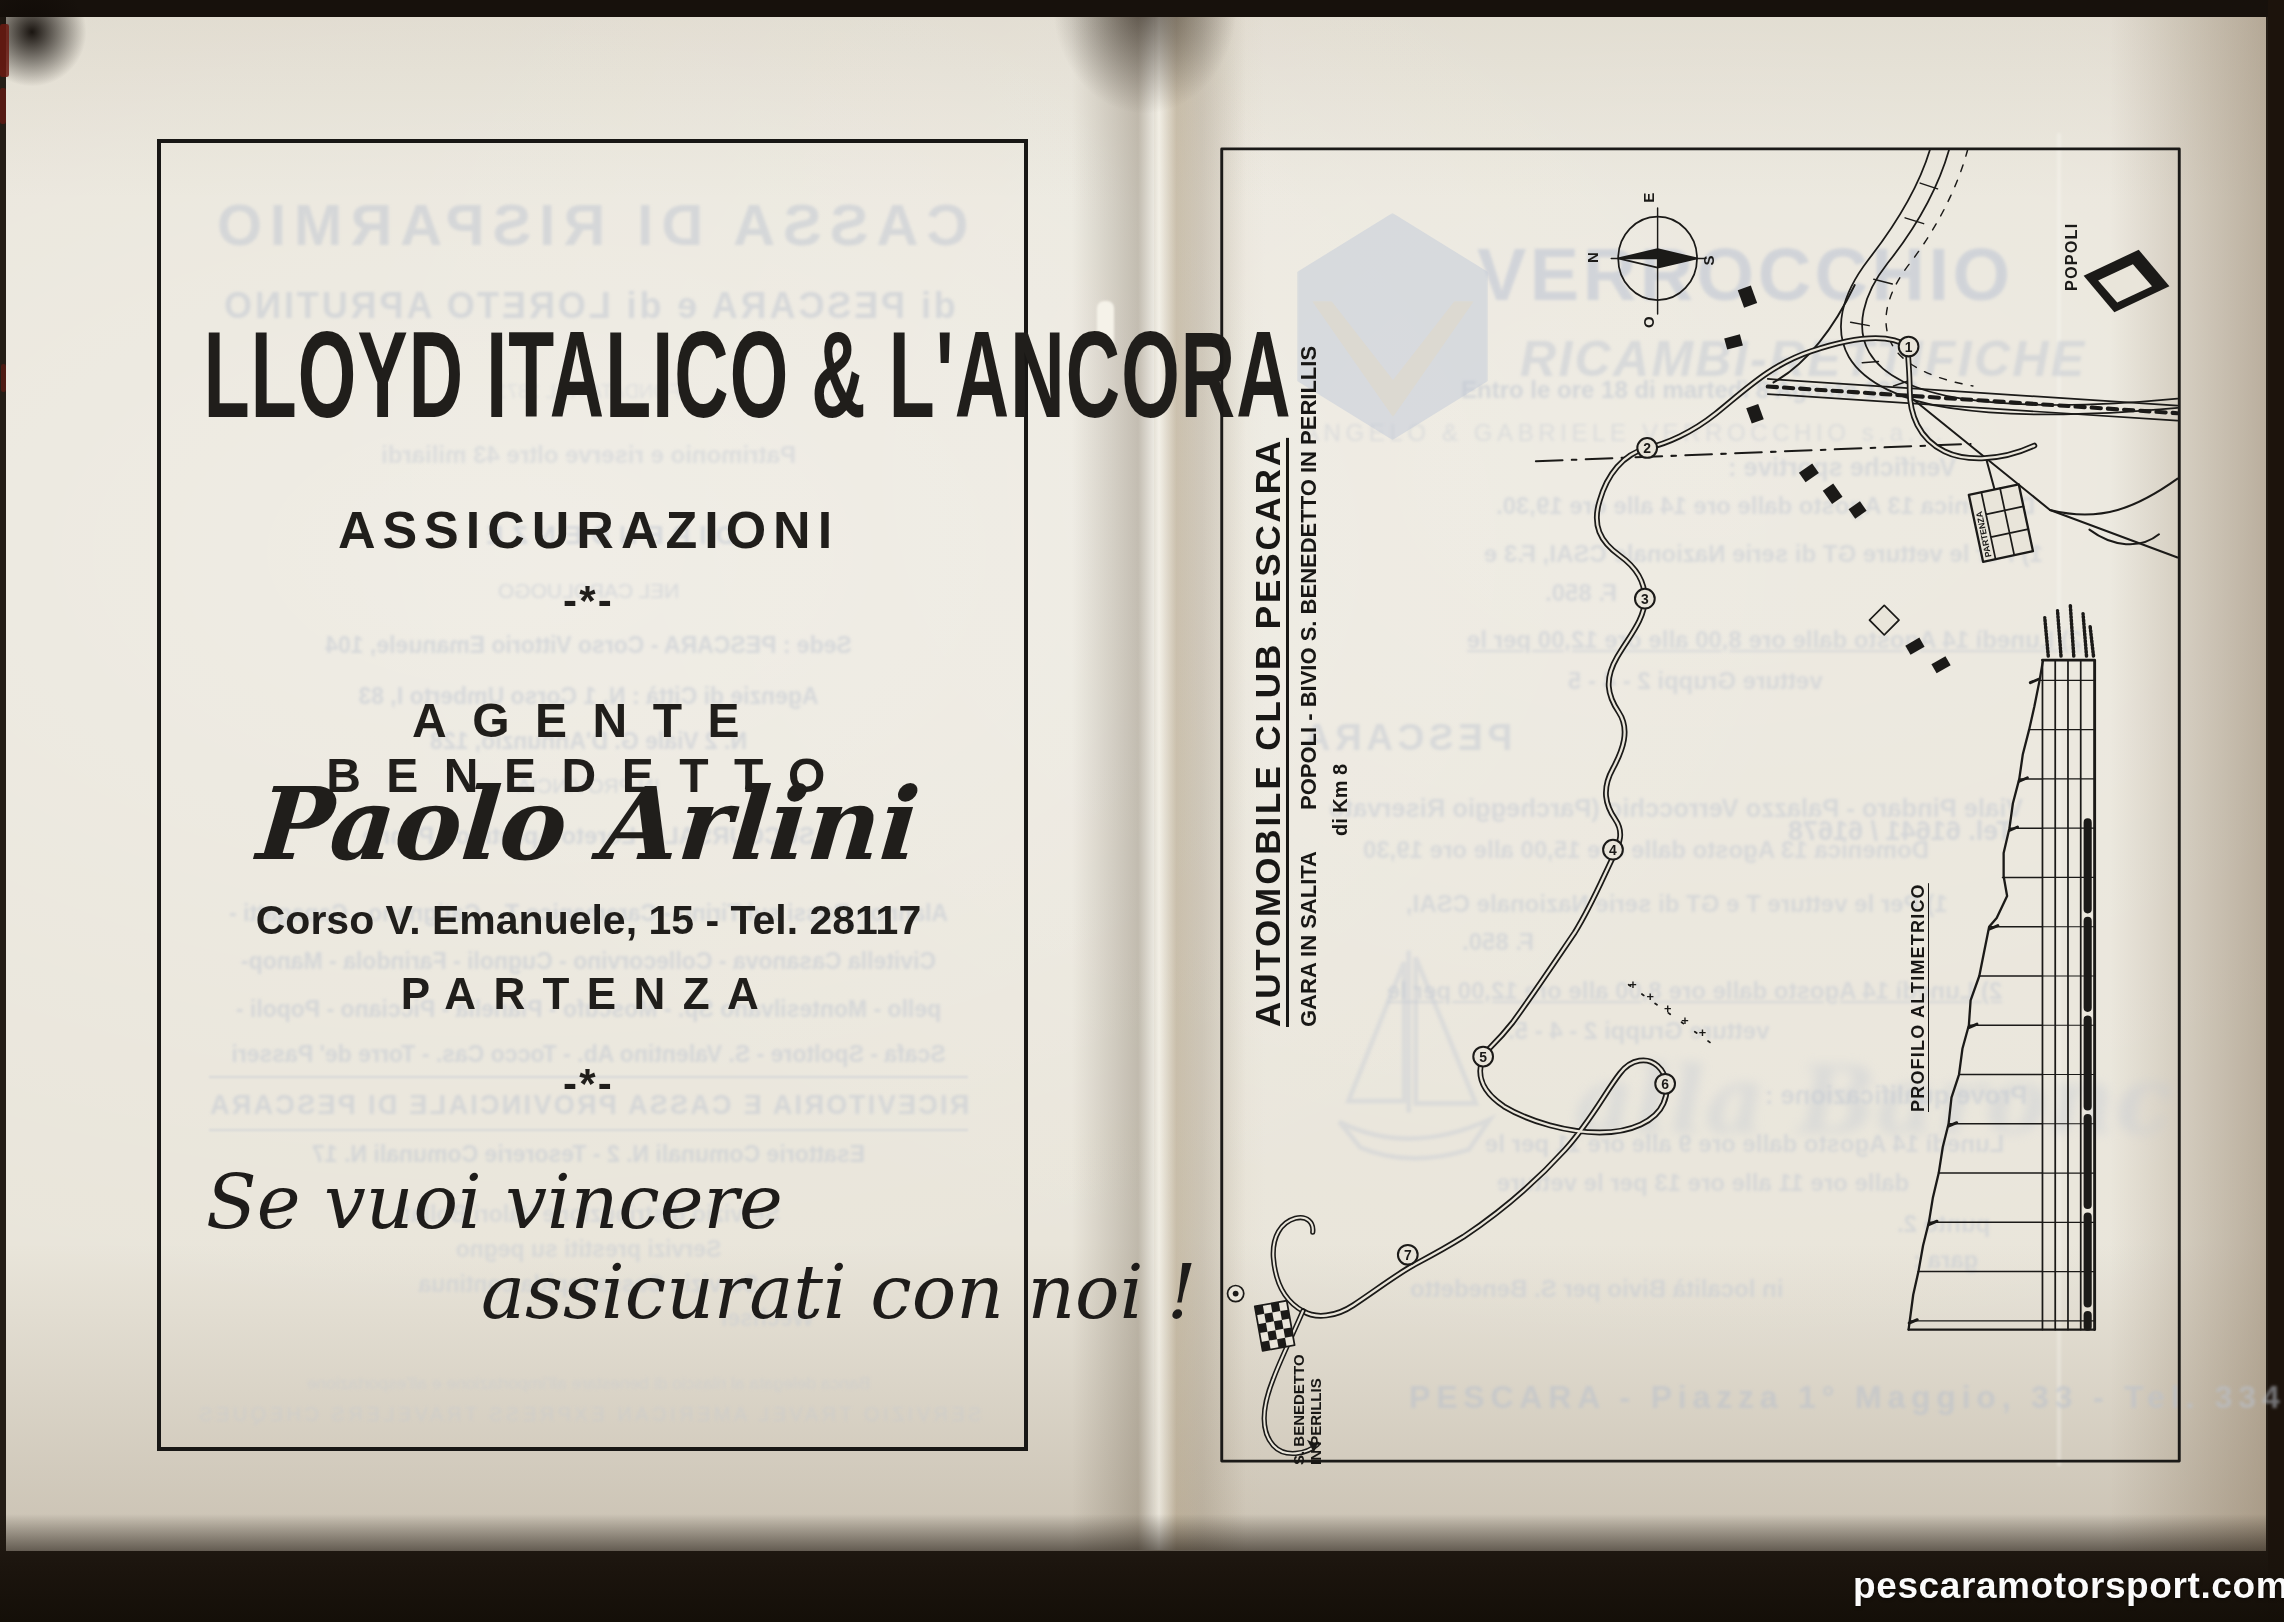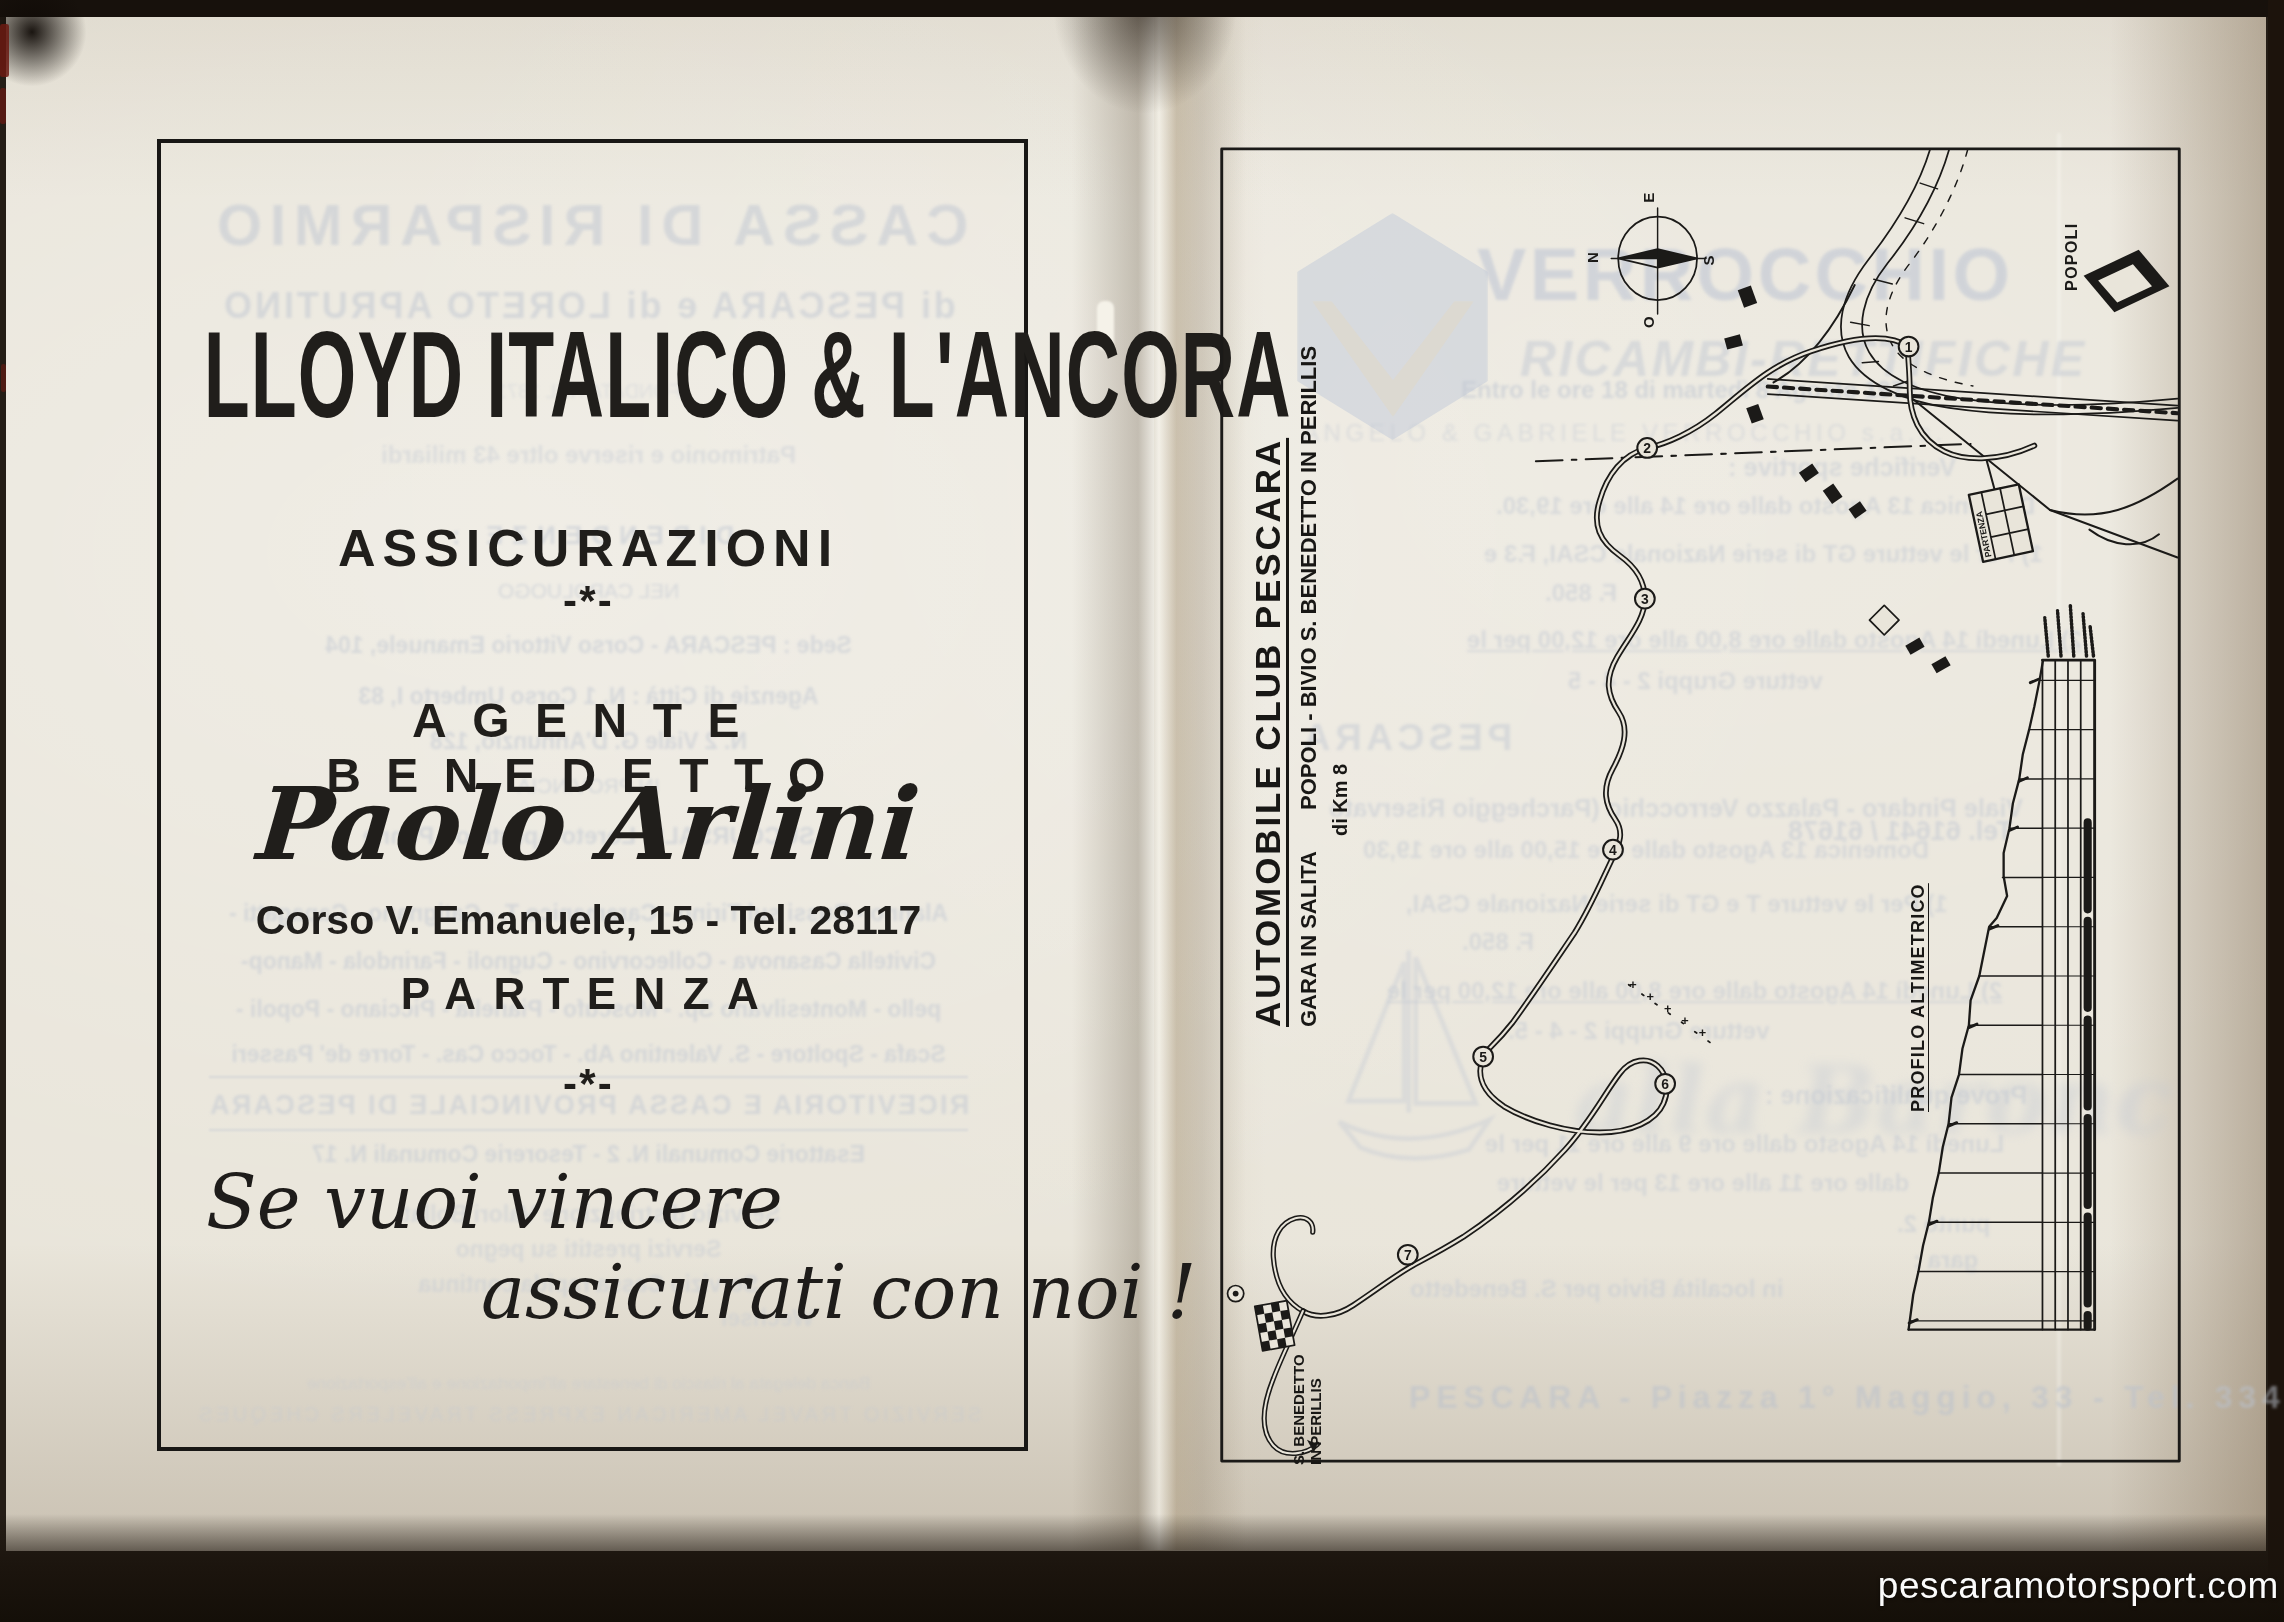--- a/index.html
+++ b/index.html
@@ -54,21 +54,21 @@
   #club-block{left:1248px;top:1027px;width:441px;}
   #club-title{font-size:35px;font-weight:800;letter-spacing:2.9px;text-decoration:underline;
       text-underline-offset:5.8px;white-space:nowrap;}
   #club-sub{font-size:22px;font-weight:700;margin-top:8px;white-space:nowrap;}
   #club-sub .gap{display:inline-block;width:41px;}
   #club-len{font-size:20px;font-weight:700;margin-top:7px;margin-left:191px;}
   #finish-label{left:1290px;top:1465px;font-size:15px;font-weight:800;line-height:17.4px;}
   #profile-label{left:1908px;top:1112px;font-size:18px;font-weight:800;letter-spacing:1.2px;
       text-decoration:underline;text-underline-offset:4px;}
   
-  #watermark{left:1853px;top:1565px;width:426px;text-align:right;font-size:37px;font-weight:400;
+  #watermark{left:1853px;top:1565px;width:426px;text-align:right;font-size:37px;font-weight:700;
       color:#fbfbfb;text-shadow:0 1.2px 3.5px rgba(0,0,0,.6);letter-spacing:0.6px;}
 </style>
 </head>
 <body>
 
 <div class="abs" id="spread"></div>
 <div class="abs" id="right-page-shade"></div>
 <div class="abs" id="gutter"></div>
 <div class="abs" id="gutter-top-shadow"></div>
 <div class="abs" id="crease-right"></div>
@@ -105,21 +105,21 @@
   <span class="gl" style="top:1271px;font-size:23px;font-weight:700;opacity:.45">Servizio Cassa rapida continua</span>
   <span class="gl" style="top:1305px;font-size:23px;font-weight:700;opacity:.4;left:348px;width:839px">Wechsel</span>
   <span class="gl" style="top:1373px;font-size:17.4px;opacity:.4">Banca delegata al rilascio di benestare all'importazione e all'esportazione</span>
   <span class="gl" style="top:1403px;font-size:20px;letter-spacing:3.5px;opacity:.4">SERVIZIO TRAVEL AMERICAN EXPRESS TRAVELERS CHEQUES</span>
 </div>
 
 <div class="abs" id="ad-frame"></div>
 <div class="abs adtxt" style="top:330px;font-size:80px">
   <span class="cond">LLOYD ITALICO &amp; L'ANCORA</span>
 </div>
-<div class="abs adtxt" style="top:518px;font-size:52px;font-weight:800;letter-spacing:7px">ASSICURAZIONI</div>
+<div class="abs adtxt" style="top:500px;font-size:52px;font-weight:800;letter-spacing:7px">ASSICURAZIONI</div>
 <div class="abs adtxt" style="top:577px;font-size:42px;font-weight:700;letter-spacing:2.3px">-*-</div>
 <div class="abs adtxt" style="top:693px;font-size:48px;font-weight:600;letter-spacing:25.5px">AGENTE BENEDETTO</div>
 <div class="abs adtxt script" style="top:765px;font-size:100px;font-weight:bold;transform:skewX(-5deg)">Paolo Arlini</div>
 <div class="abs adtxt" style="top:897px;font-size:41px;font-weight:800">Corso V. Emanuele, 15 - Tel. 28117</div>
 <div class="abs adtxt" style="top:969px;font-size:44px;font-weight:800;letter-spacing:17.4px">PARTENZA</div>
 <div class="abs adtxt" style="top:1060px;font-size:42px;font-weight:700;letter-spacing:2.3px">-*-</div>
 <div class="abs script" style="left:206px;top:1159px;font-size:74px">Se vuoi vincere</div>
 <div class="abs script" style="left:481px;top:1249px;font-size:74px">assicurati con noi !</div>
 
 <div>

